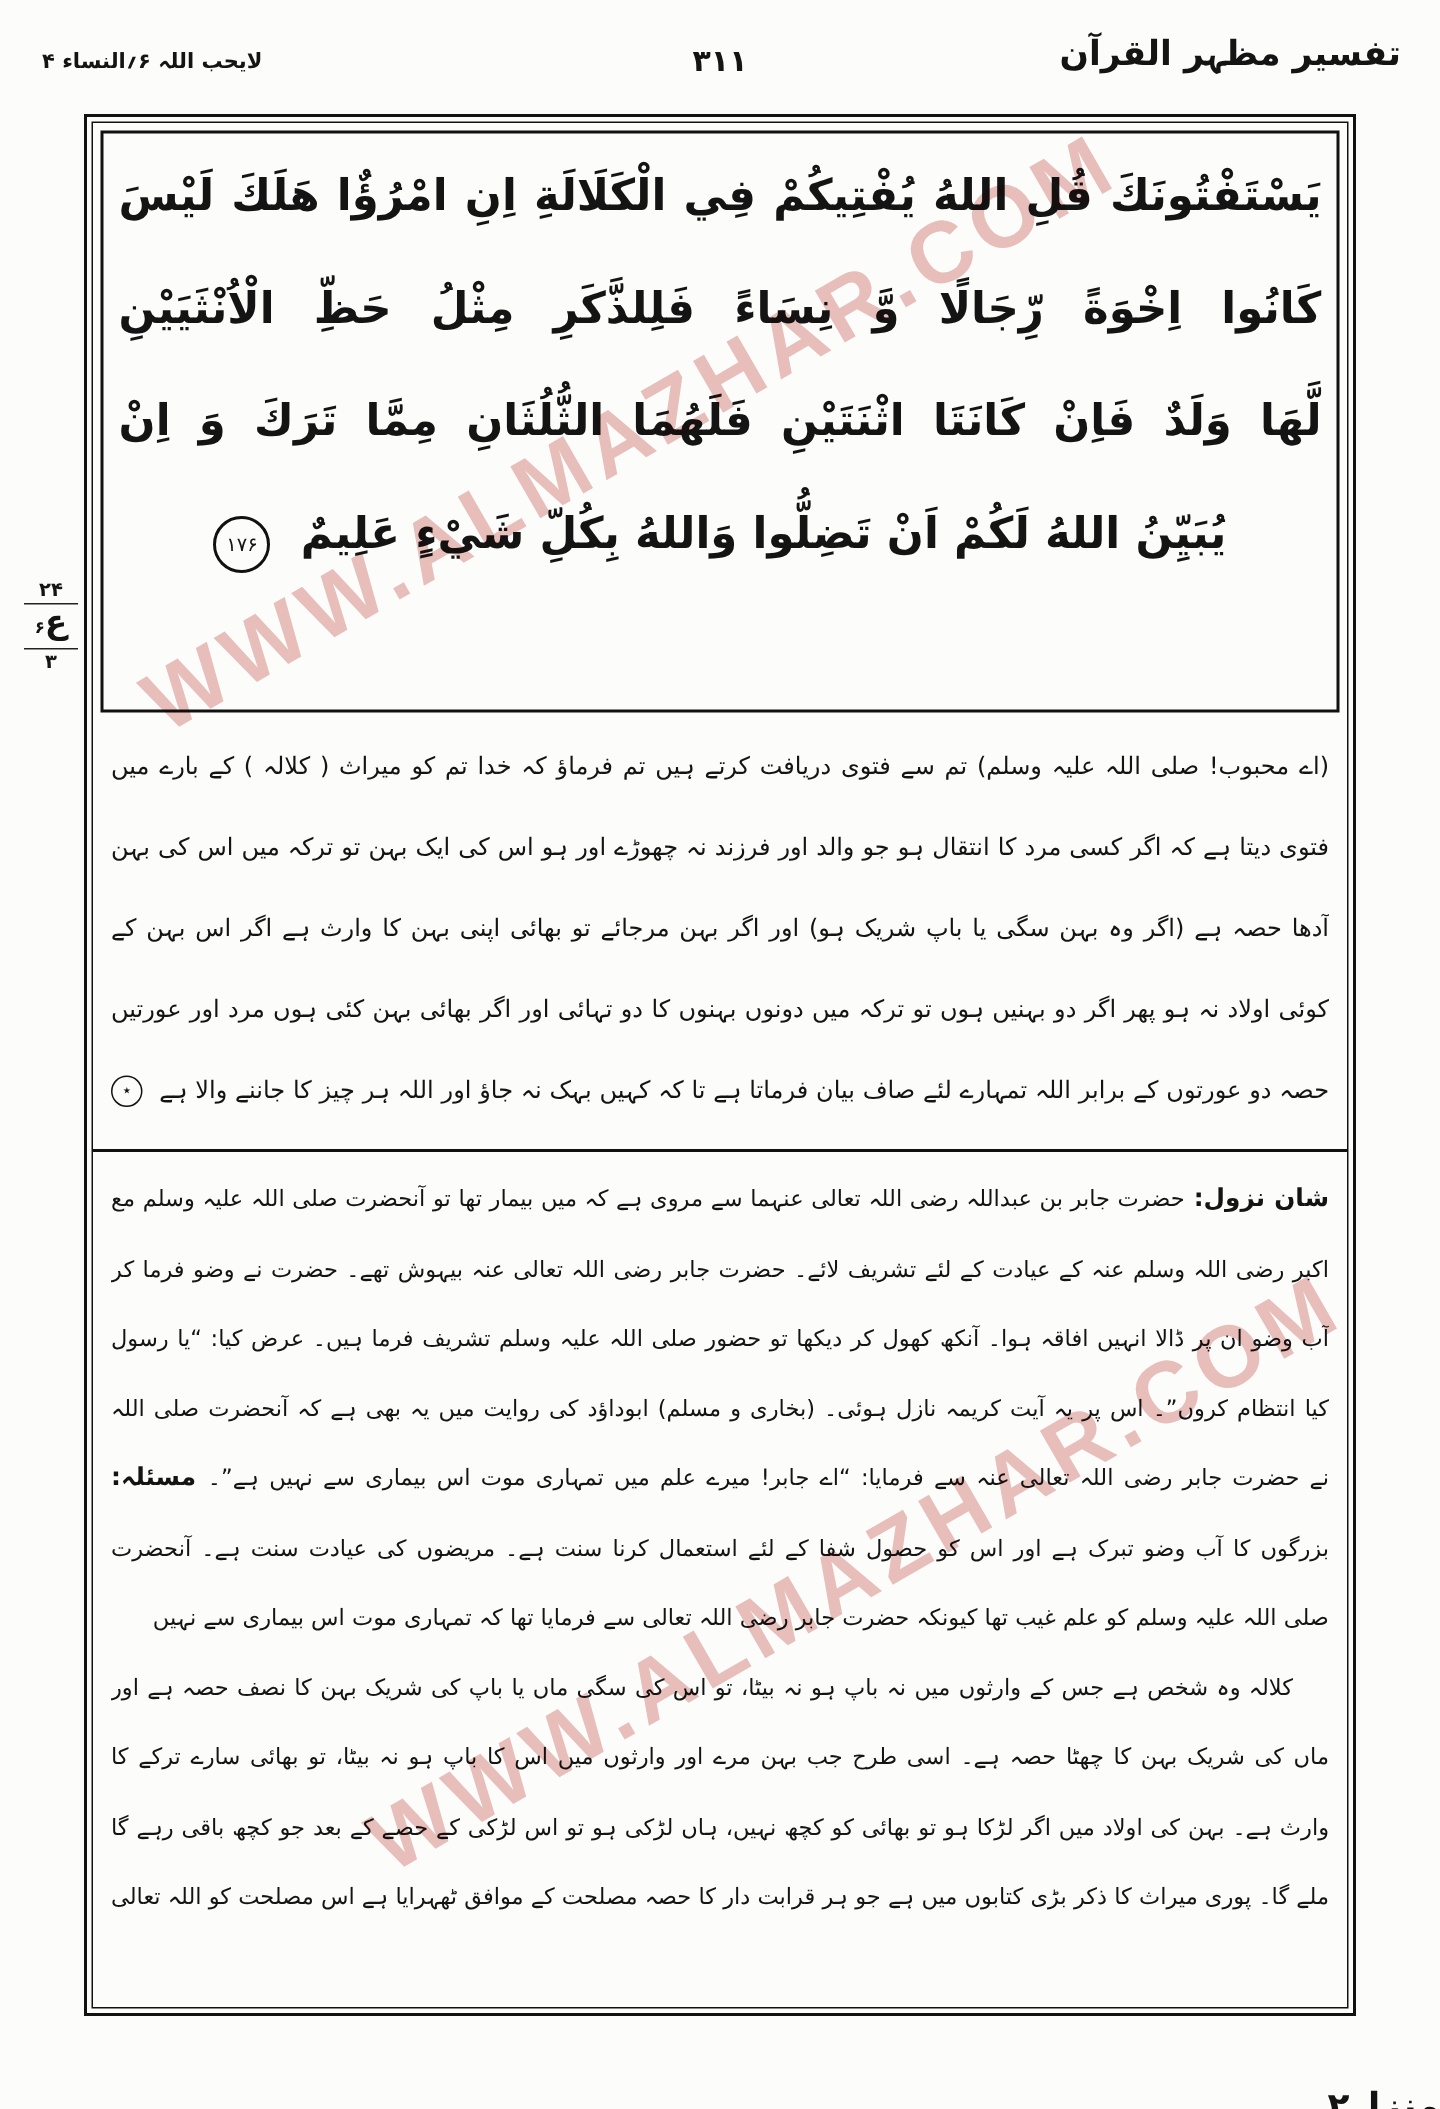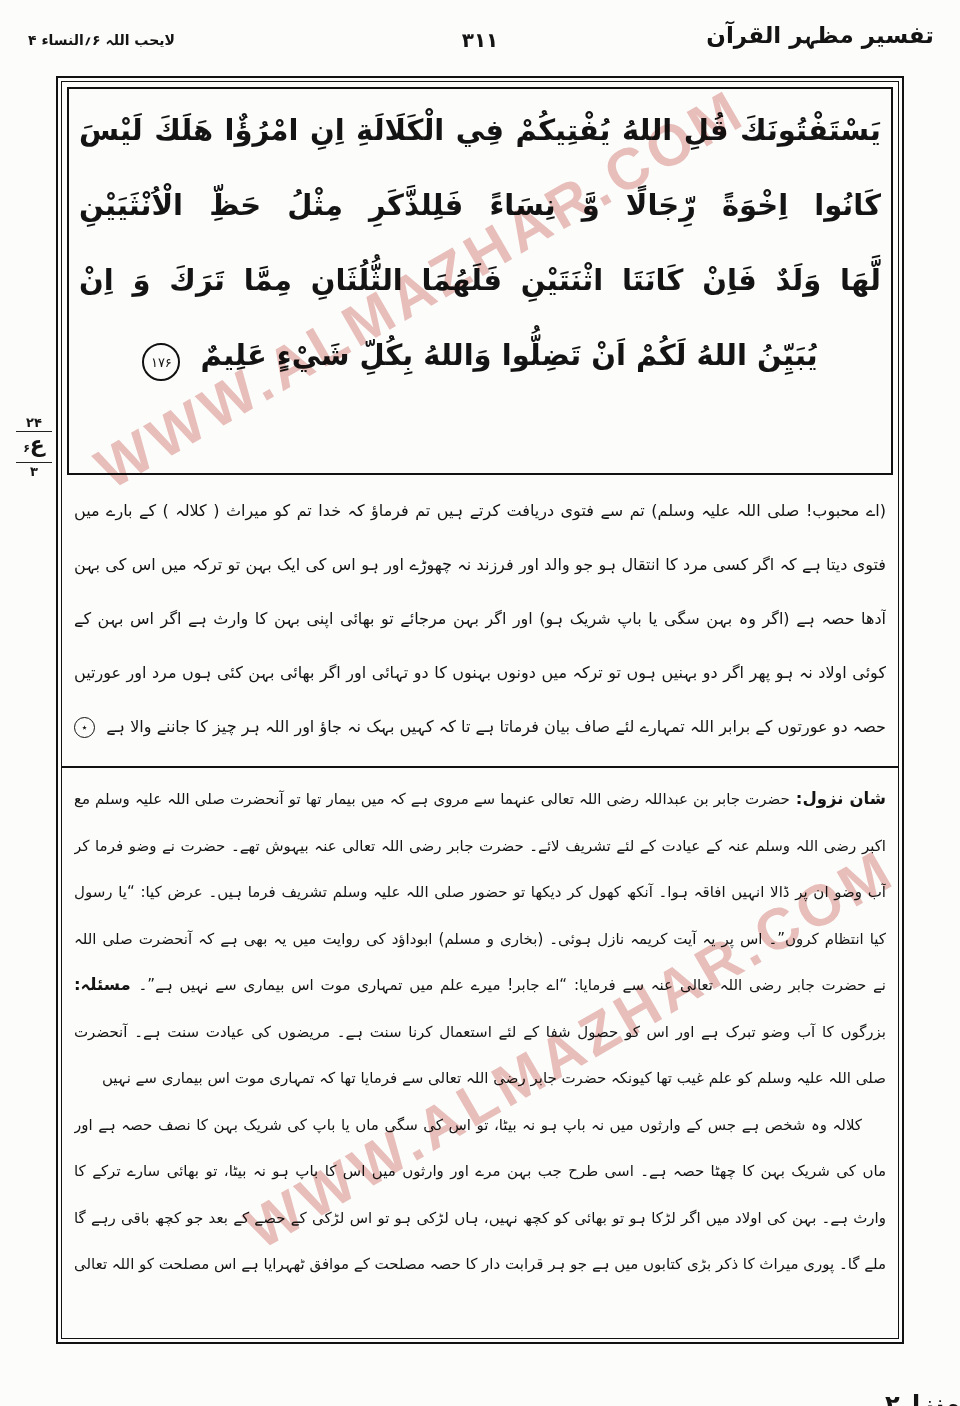--- a/index.html
+++ b/index.html
@@ -19,21 +19,21 @@
     font-size:20px;font-weight:bold;
   }
   .hdr-ref{
     position:absolute;top:32px;left:28px;
     font-size:14px;font-weight:bold;direction:rtl;
   }
   
   .ruku{
     position:absolute;top:386px;left:16px;width:36px;text-align:center;direction:rtl;
   }
-  .ruku .r-top{display:block;font-size:13px;font-weight:bold;border-bottom:1.5px solid #222;padding-bottom:1px;margin-top:29px;}
+  .ruku .r-top{display:block;font-size:13px;font-weight:bold;border-bottom:1.5px solid #222;padding-bottom:1px;}
   .ruku .r-ain{display:block;font-size:22px;font-weight:bold;line-height:26px;border-bottom:1.5px solid #222;}
   .ruku .r-inner{font-size:11px;font-weight:bold;}
   .ruku .r-bot{display:block;font-size:13px;font-weight:bold;padding-top:1px;}
   
   .frame{
     position:absolute;left:56px;top:76px;width:848px;height:1268px;
     border:2.5px solid #111;padding:3px;box-sizing:border-box;
   }
   .frame-inner{
     width:100%;height:100%;border:1px solid #111;box-sizing:border-box;

